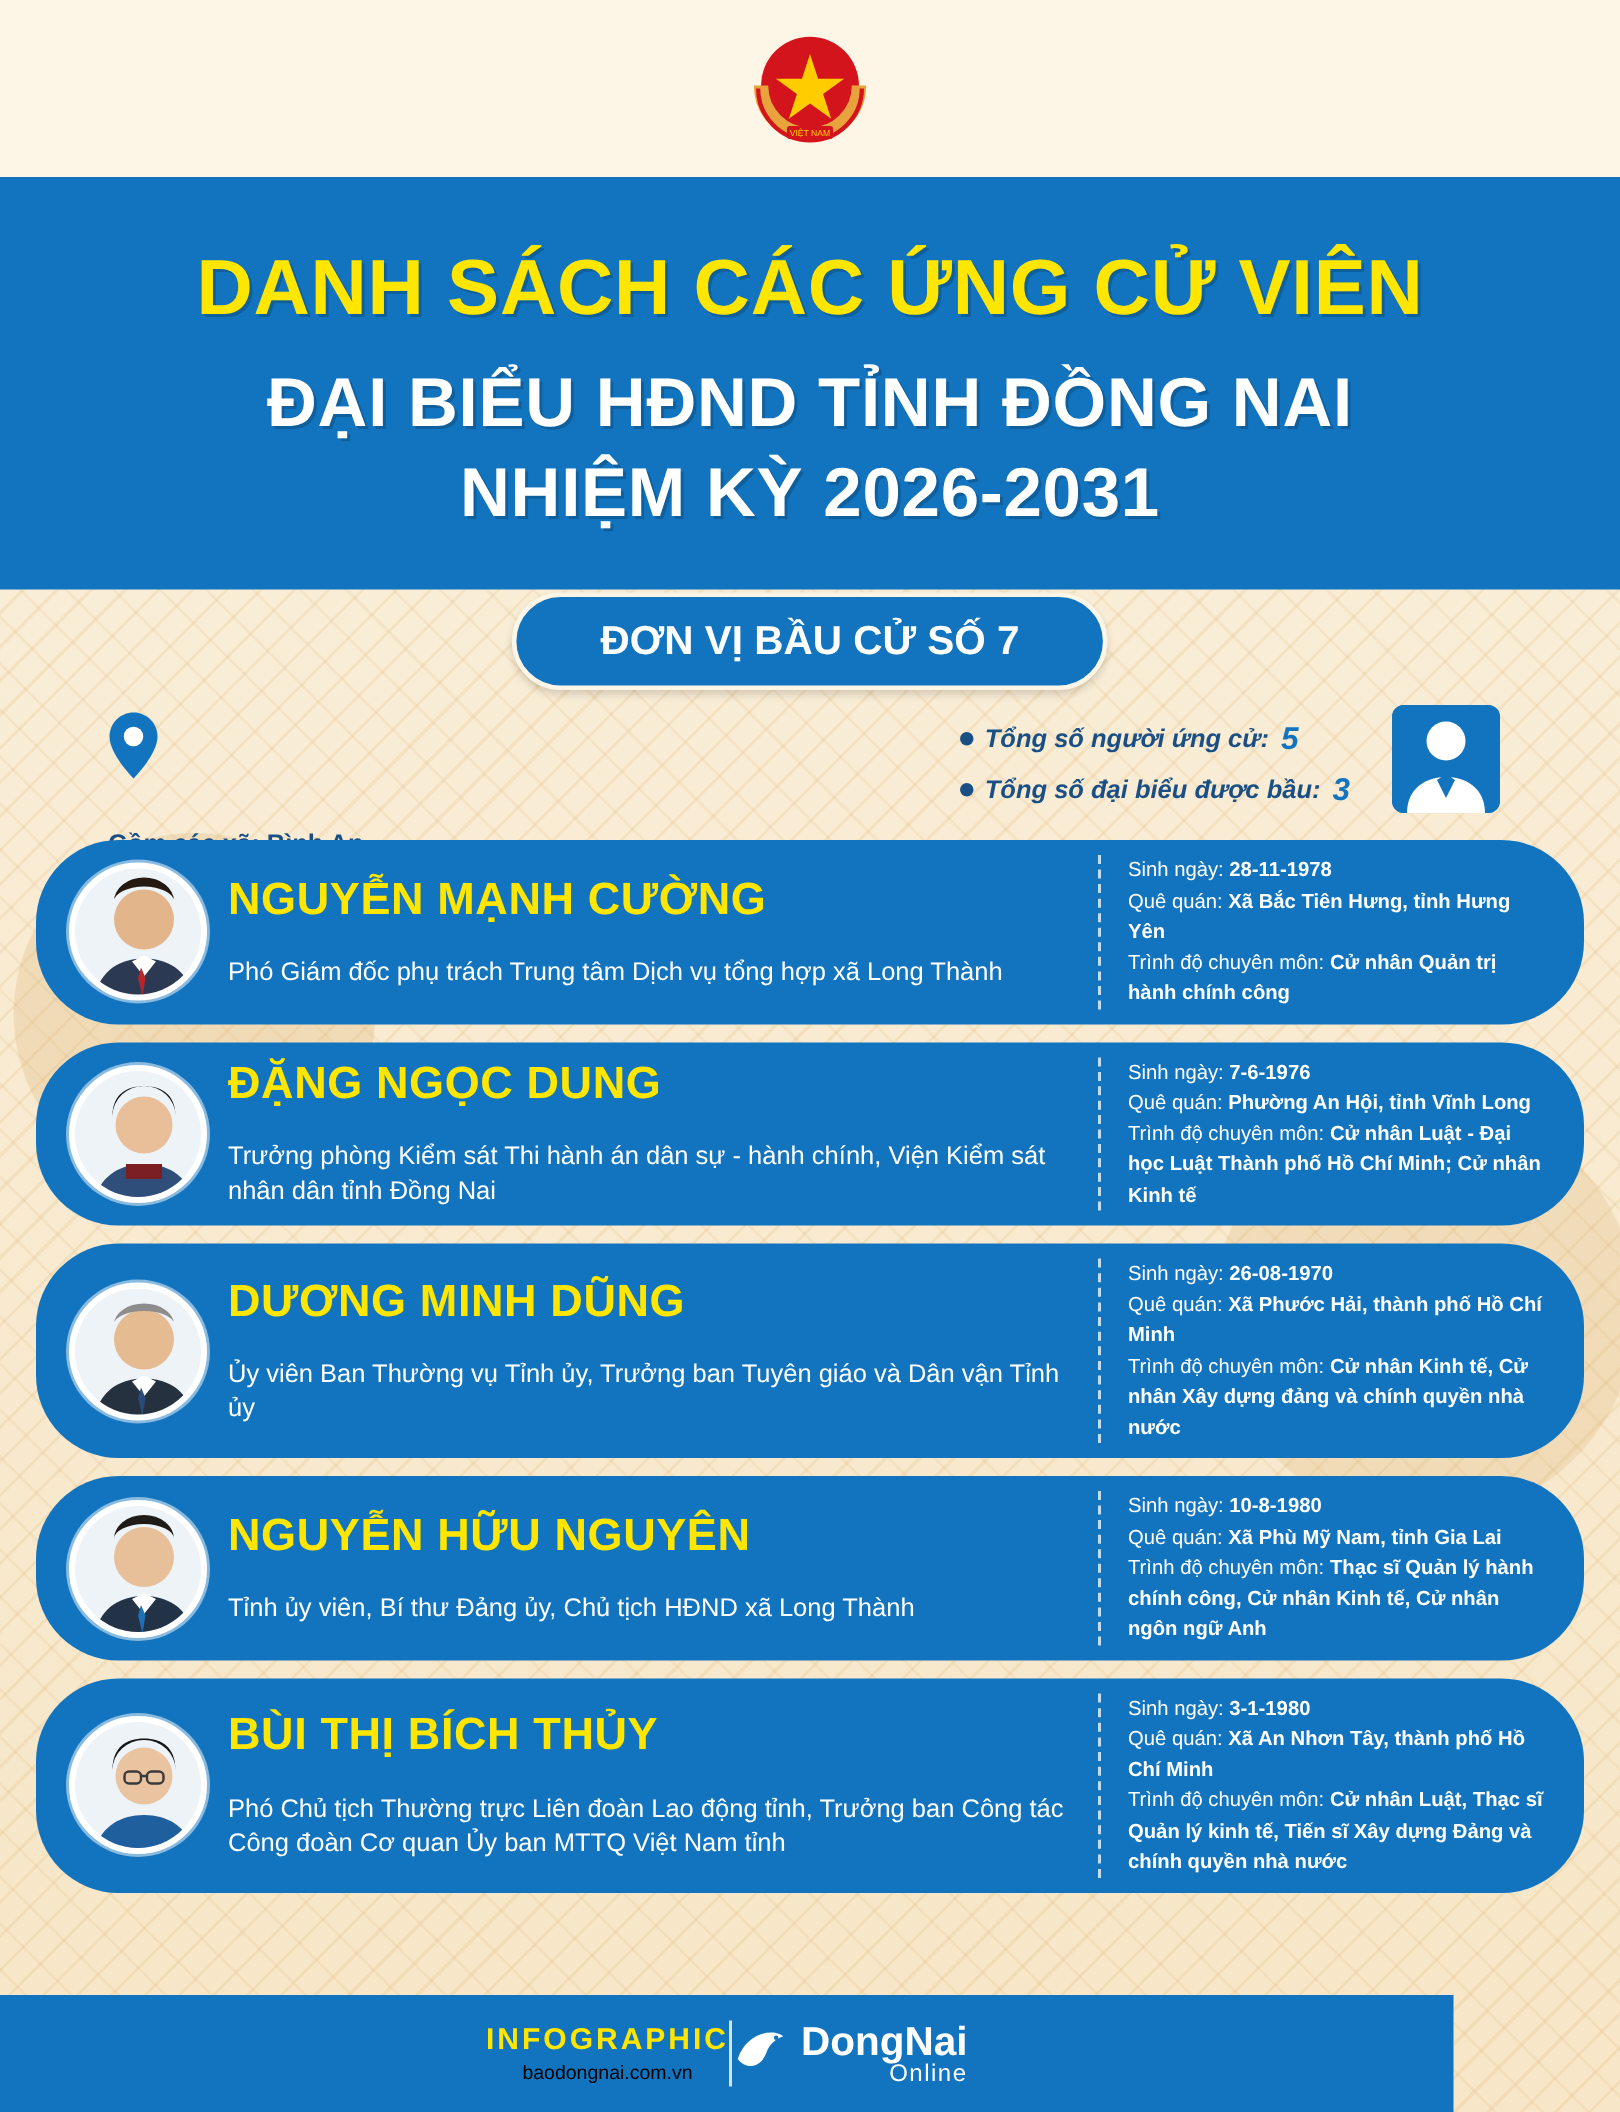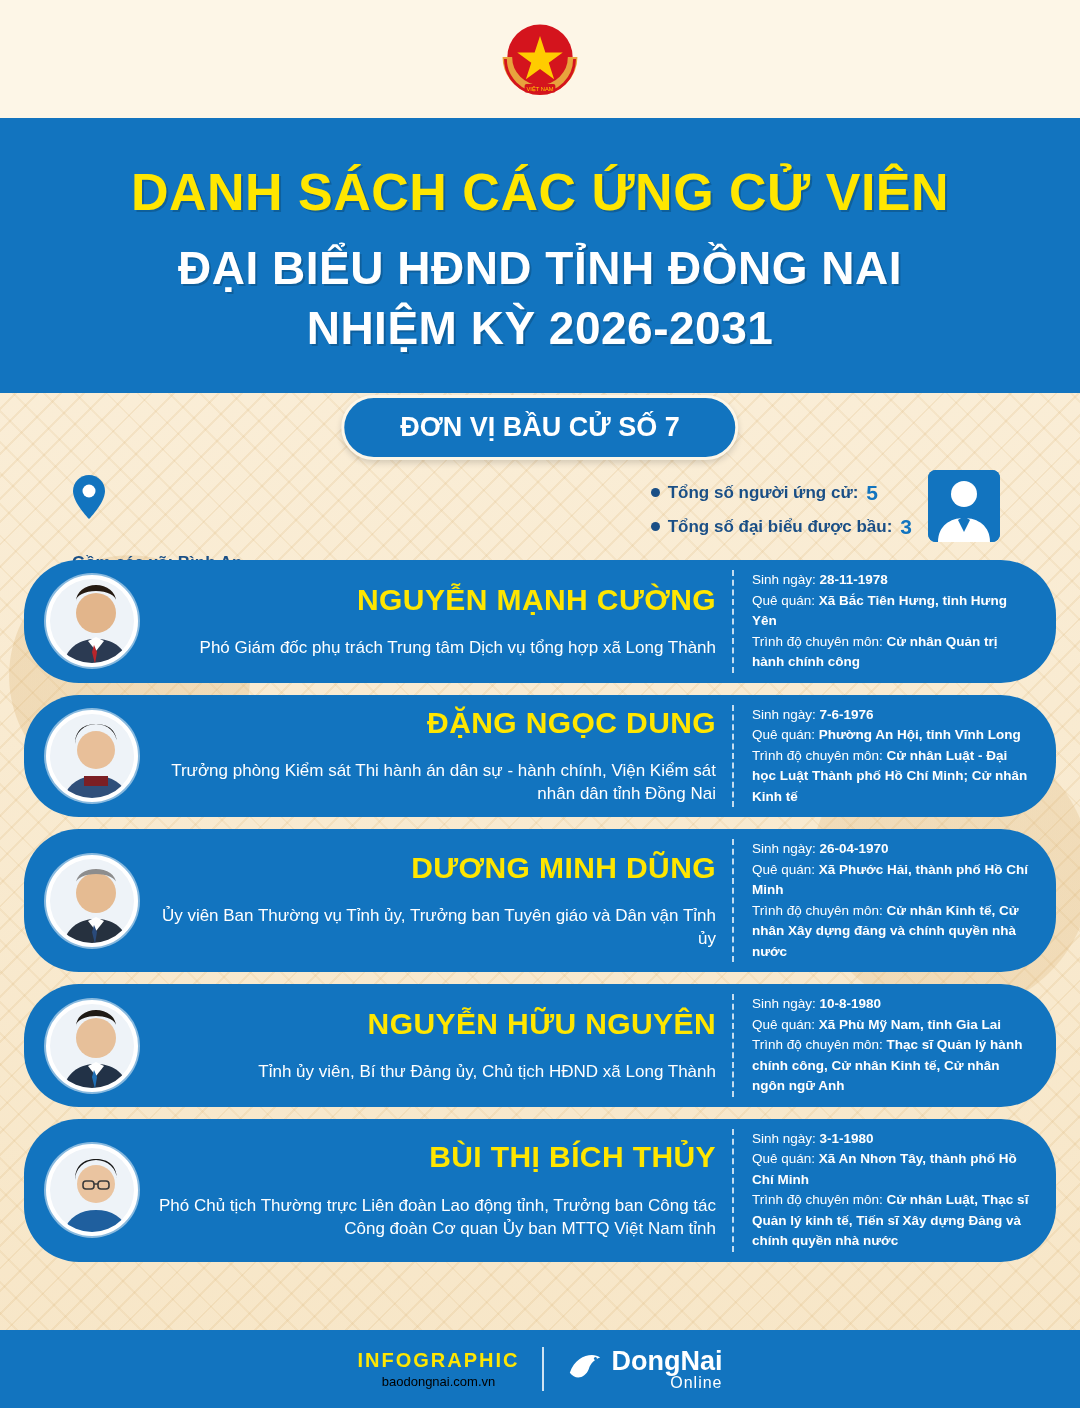--- a/index.html
+++ b/index.html
@@ -68,21 +68,21 @@
   .locale {
     position: absolute; left: 72px; top: 4px;
     display: flex; align-items: flex-start; gap: 27px; flex-direction: column;
   }
   .pin { width: 34px; height: 46px; flex: 0 0 34px; }
   .locale-text {
     font-size: 17px; font-weight: bold; color: #1a4f86; line-height: 1.45;
     padding-top: 4px;
   }
   .counts {
-    position: absolute; right: 168px; top: 6px; text-align: left;
+    position: absolute; right: 180px; top: 6px; text-align: left; font-style: italic;
   }
   .count-line {
     font-size: 17px; font-weight: bold; color: #1a4f86;
     line-height: 1.6; white-space: nowrap;
     display: flex; align-items: center; gap: 8px;
   }
   .bullet { width: 9px; height: 9px; border-radius: 50%; background: #1a4f86; display: inline-block; }
   .count-num { color: #1274bf; font-size: 21px; }
   .person-badge {
     position: absolute; right: 80px; top: 0;
@@ -107,21 +107,21 @@
   .avatar {
     position: absolute; left: 22px; top: 50%; transform: translateY(-50%);
     width: 92px; height: 92px; border-radius: 50%;
     background: #ffffff; border: 4px solid #ffffff;
     overflow: hidden;
     box-shadow: 0 0 0 2px rgba(255,255,255,0.5);
   }
   .avatar svg { display: block; }
   .card-main {
     flex: 1 1 auto;
-    text-align: right;
+    text-align: left;
     padding-right: 16px;
   }
   .cand-name {
     font-size: 30px; font-weight: bold; color: #ffe600;
     letter-spacing: 0.4px; line-height: 1.15;
   }
   .cand-role {
     font-size: 17px; color: #ffffff; line-height: 1.35; margin-top: 20px;
   }
   .card-info {
@@ -131,23 +131,23 @@
     font-size: 13.5px;
     line-height: 1.52;
     color: #ffffff;
     align-self: center;
   }
   .card-info .lbl { font-weight: normal; }
   .card-info .val { font-weight: bold; }
 
   
   .footer {
-    position: absolute; bottom: 0; left: 0; width: 1080px; height: 78px;
-    background: #1274bf;
-    display: flex; align-items: center; justify-content: center; gap: 22px;
+    position: absolute; bottom: 0; left: 0; width: 969px; height: 78px;
+    background: #1274bf;
+    display: flex; align-items: center; justify-content: center; 
   }
   .footer-left { text-align: center; }
   .infographic { font-size: 20px; font-weight: bold; color: #ffe600; letter-spacing: 2px; }
   .site { font-size: 13px; color: #000000; margin-top: 2px; }
   .divider-v { width: 2px; height: 44px; background: rgba(255,255,255,0.8); }
   .brand { display: flex; align-items: center; gap: 8px; }
   .brand-text { color: #ffffff; font-weight: bold; font-size: 27px; line-height: 1; }
   .brand-text small { display: block; font-size: 16px; font-weight: normal; text-align: right; letter-spacing: 1px; }
 </style>
 </head>
@@ -274,21 +274,21 @@
           <path d="M38 62 l8 10 l8-10 l-8-4z" fill="#ffffff"></path>
           <path d="M44 66 l3 7 l-2 12 l-3-12z" fill="#2a4a7a"></path>
         </svg>
       </div>
       <div class="card-main">
         <div class="cand-name">DƯƠNG MINH DŨNG</div>
         <div class="cand-role">Ủy viên Ban Thường vụ Tỉnh ủy, Trưởng ban Tuyên giáo và Dân vận Tỉnh ủy</div>
       </div>
       <div class="card-info">
         <div><span class="lbl">Sinh ngày:</span>
-          <span class="val">26-04-1970</span></div>
+          <span class="val">26-08-1970</span></div>
         <div><span class="lbl">Quê quán:</span>
           <span class="val">Xã Phước Hải, thành phố Hồ Chí Minh</span></div>
         <div><span class="lbl">Trình độ chuyên môn:</span>
           <span class="val">Cử nhân Kinh tế, Cử nhân Xây dựng đảng và chính quyền nhà nước</span></div>
       </div>
     </div>
 
     <div class="card">
       <div class="avatar">
         <svg viewBox="0 0 92 92" width="92" height="92">

